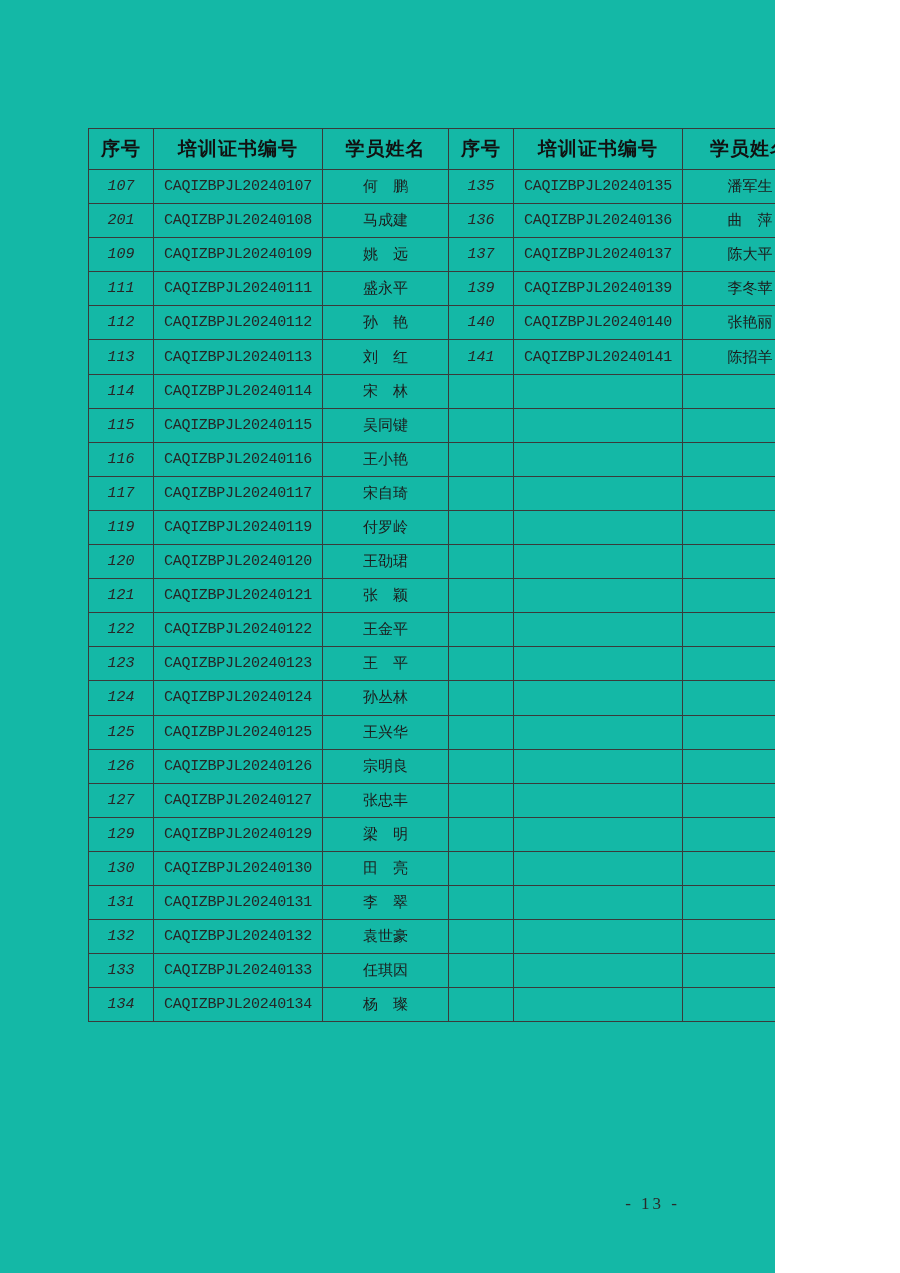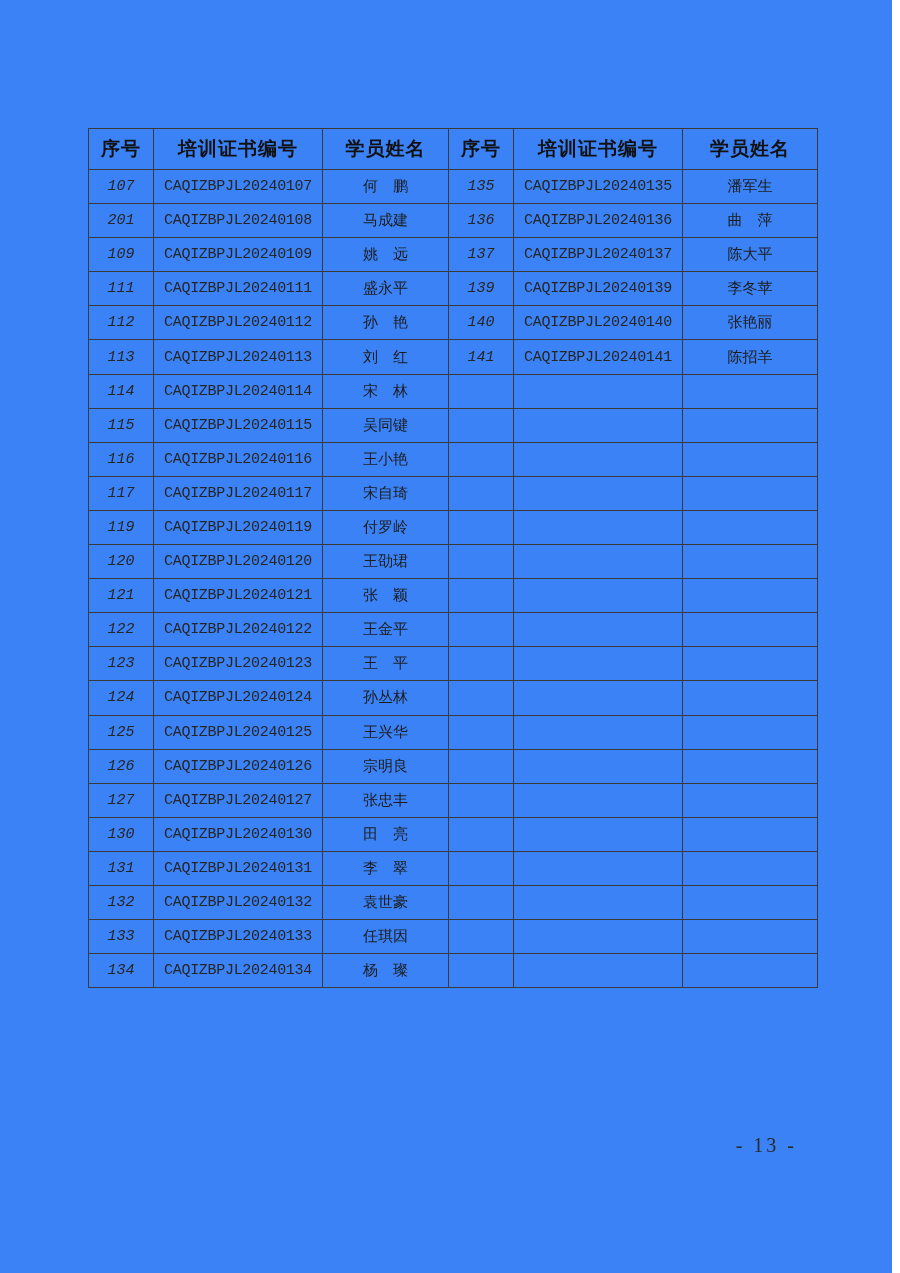--- a/index.html
+++ b/index.html
@@ -2,23 +2,23 @@
 <html><head>
 <meta charset="utf-8">
 <style>
   html, body {
     margin: 0;
     padding: 0;
     background: #ffffff;
   }
   .sheet {
     position: relative;
-    width: 892px;
+    width: 775px;
     height: 1273px;
-    background: #3b82f6;
+    background: #14b8a6;
     overflow: hidden;
     font-family: "Liberation Serif", serif;
     color: #1c1c1c;
   }
   table.roster {
     position: absolute;
     left: 88px;
     top: 128px;
     width: 729px;
     border-collapse: collapse;
@@ -57,24 +57,24 @@
     letter-spacing: -0.3px;
     color: #262626;
   }
   td.cell-name {
     font-family: "Liberation Serif", serif;
     font-size: 15.5px;
     color: #1c1c1c;
   }
   .page-number {
     position: absolute;
-    top: 1134px;
+    top: 1194px;
     right: 95px;
     font-family: "Liberation Serif", serif;
-    font-size: 20px;
+    font-size: 17px;
     letter-spacing: 3px;
     color: #2a2a2a;
   }
 </style>
 </head>
 <body>
 
 <div class="sheet">
 
   <table class="roster">
@@ -243,20 +243,28 @@
         </tr>
         <tr>
           <td class="cell-no">127</td>
           <td class="cell-cert">CAQIZBPJL20240127</td>
           <td class="cell-name">张忠丰</td>
           <td class="cell-no"></td>
           <td class="cell-cert"></td>
           <td class="cell-name"></td>
         </tr>
         <tr>
+          <td class="cell-no">129</td>
+          <td class="cell-cert">CAQIZBPJL20240129</td>
+          <td class="cell-name">梁　明</td>
+          <td class="cell-no"></td>
+          <td class="cell-cert"></td>
+          <td class="cell-name"></td>
+        </tr>
+        <tr>
           <td class="cell-no">130</td>
           <td class="cell-cert">CAQIZBPJL20240130</td>
           <td class="cell-name">田　亮</td>
           <td class="cell-no"></td>
           <td class="cell-cert"></td>
           <td class="cell-name"></td>
         </tr>
         <tr>
           <td class="cell-no">131</td>
           <td class="cell-cert">CAQIZBPJL20240131</td>

